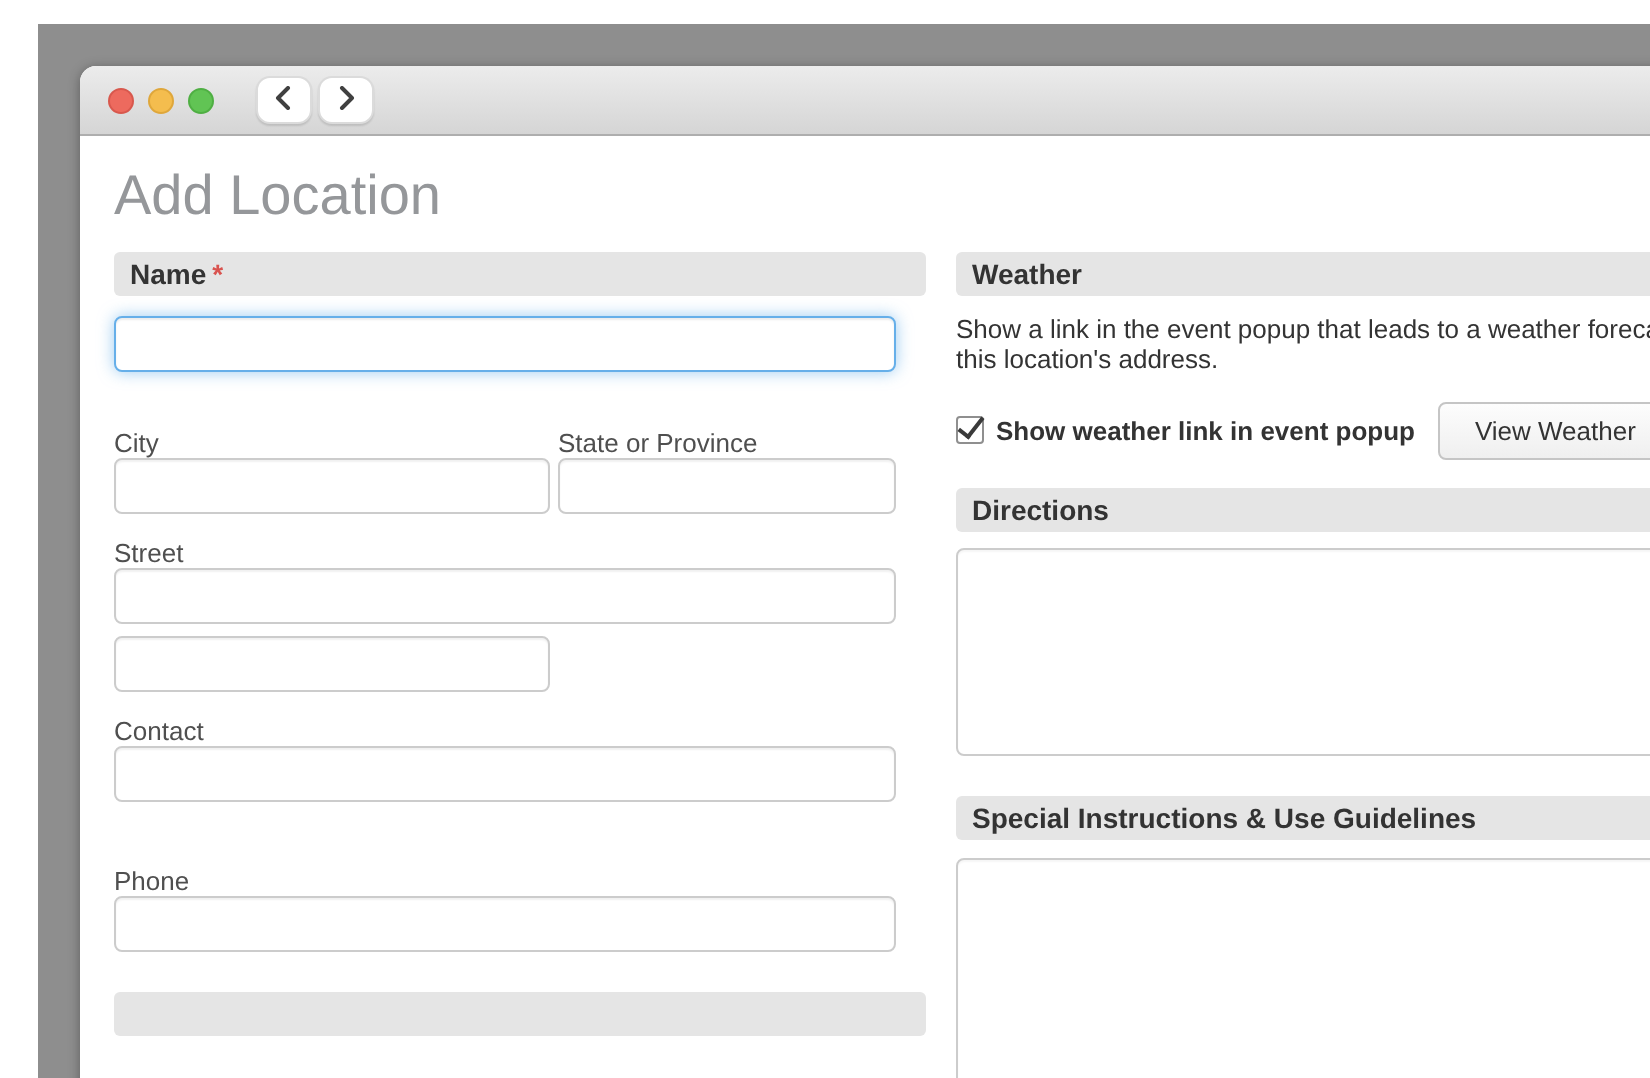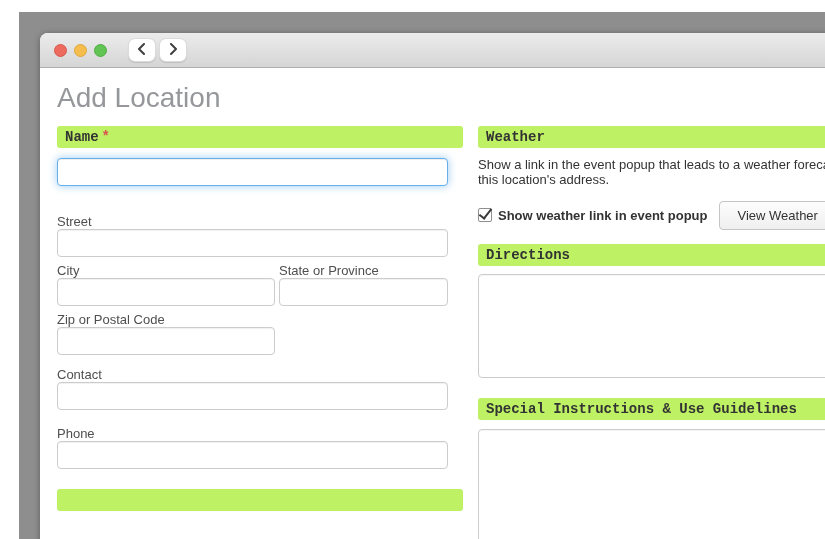--- a/index.html
+++ b/index.html
@@ -60,29 +60,28 @@
     margin: 0 0 14px 0;
     font-size: 28px;
     line-height: 28px;
     font-weight: 400;
     color: #95979a;
   }
   .columns { display: flex; align-items: flex-start; }
   .col-left  { width: 406px; margin-right: 15px; flex: none; }
   .col-right { width: 372px; flex: none; }
   .section-header {
-    background: #bef264;
+    background: #e5e5e5;
     border-radius: 3px;
     padding: 4px 8px;
     font-size: 14px;
     line-height: 14px;
     font-weight: bold;
     color: #333333;
     height: 22px;
-    font-family: Liberation Mono, monospace;
   }
   .required { color: #d9534f; font-weight: bold; margin-left: 3px; }
   .inset { padding-right: 15px; }
   input[type="text"] {
     display: block;
     width: 100%;
     height: 28px;
     padding: 0 8px;
     font-size: 14px;
     color: #333;
@@ -95,21 +94,21 @@
   .name-input {
     margin-top: 10px;
     height: 30px;
     border: 1px solid #66afe9 !important;
     box-shadow: inset 0 1px 1px rgba(0,0,0,0.075), 0 0 8px rgba(102,175,233,0.65) !important;
   }
   .address-section { margin-top: 28px; }
   .field-group { margin-top: 12px; }
   .field-group.tight { margin-top: 6px; }
   .field-group.spaced { }
-  .field-group.spaced2 { margin-top: 16px; }
+  .field-group.spaced2 { margin-top: 32px; }
   .field-label {
     display: block;
     font-size: 13px;
     line-height: 15px;
     color: #4f4f4f;
   }
   .two-col { display: flex; }
   .two-col .cell-a { width: 218px; margin-right: 4px; flex: none; }
   .two-col .cell-b { flex: 1; }
   .partial-bar { margin-top: 20px; height: 22px; }
@@ -219,37 +218,36 @@
       <div class="col-left">
         <div class="name-section">
           <div class="section-header"><span>Name</span><span class="required">*</span></div>
           <div class="inset">
             <input type="text" class="name-input" value="" style="">
           </div>
         </div>
 
         <div class="address-section">
           <div class="inset">
-            <div class="field-group">
-              <label class="field-label">Street</label>
-              <input type="text" value="" style="">
-            </div>
             <div class="field-group tight two-col">
               <div class="cell-a">
                 <label class="field-label">City</label>
                 <input type="text" value="" style="">
               </div>
               <div class="cell-b">
                 <label class="field-label">State or Province</label>
                 <input type="text" value="" style="">
               </div>
             </div>
+            <div class="field-group">
+              <label class="field-label">Street</label>
+              <input type="text" value="" style="">
+            </div>
             <div class="field-group tight two-col">
               <div class="cell-a">
-                <label class="field-label">Zip or Postal Code</label>
                 <input type="text" value="" style="">
               </div>
             </div>
             <div class="field-group spaced">
               <label class="field-label">Contact</label>
               <input type="text" value="" style="">
             </div>
             <div class="field-group spaced2">
               <label class="field-label">Phone</label>
               <input type="text" value="" style="">

